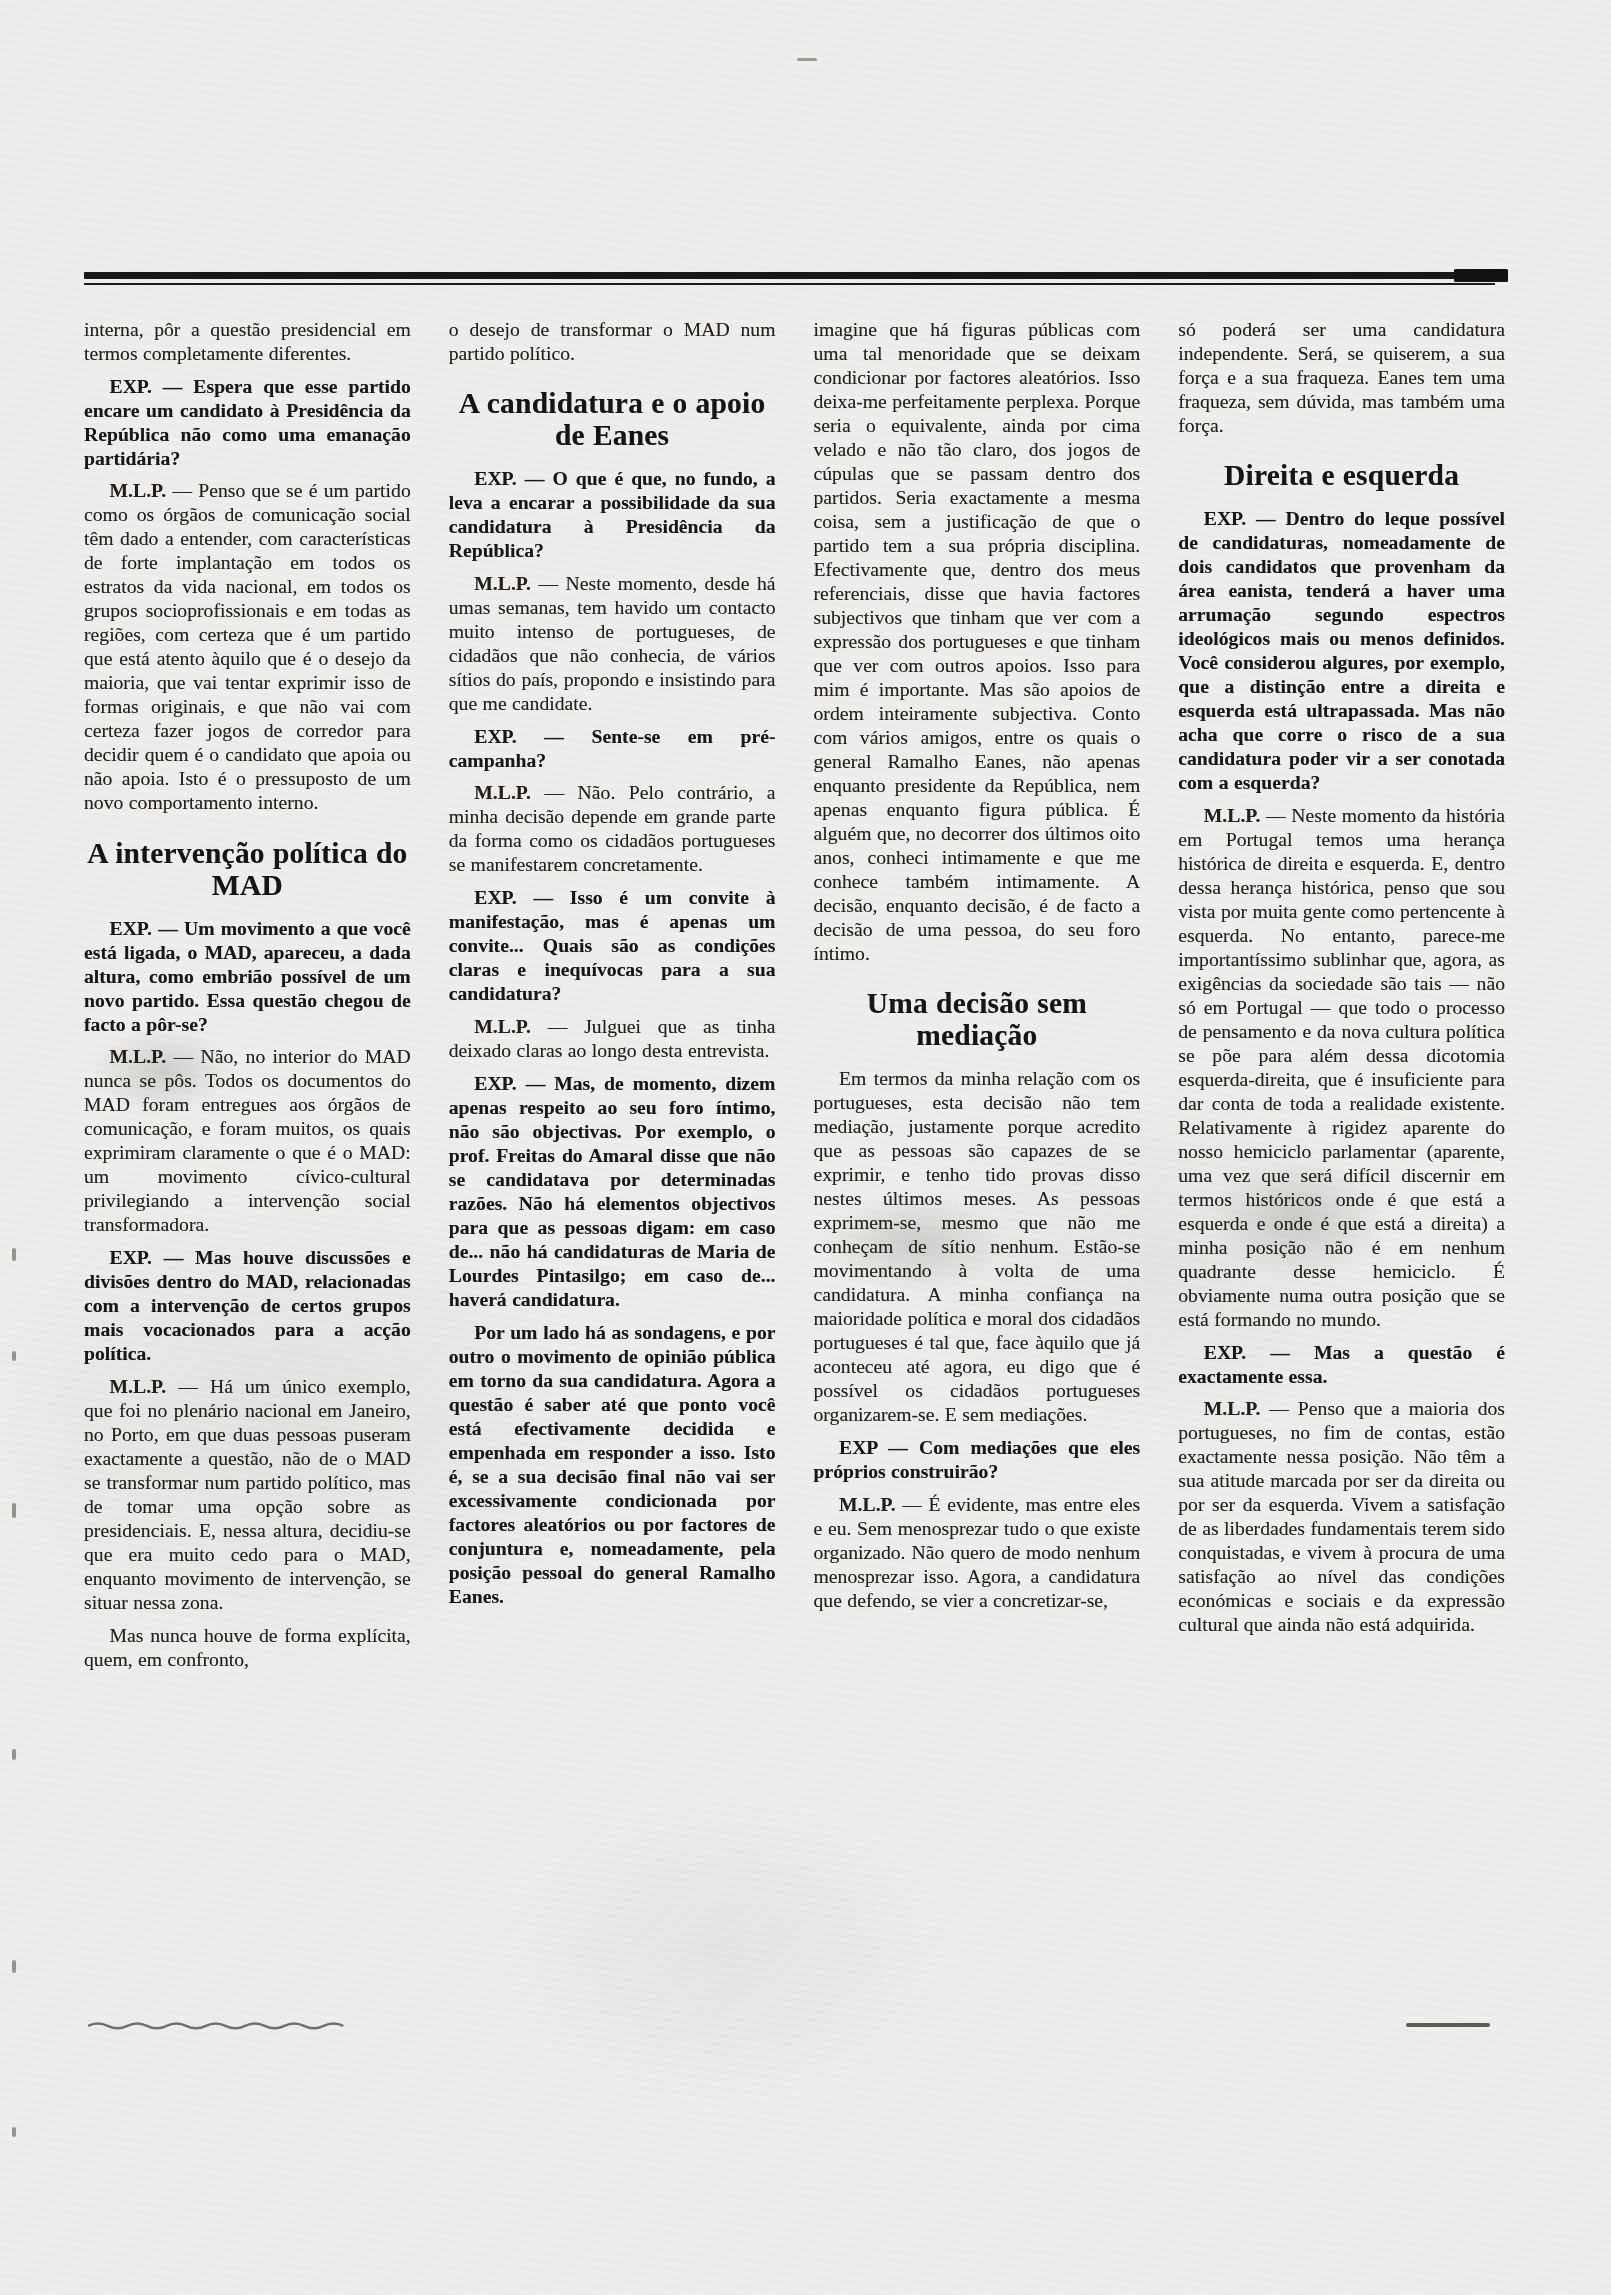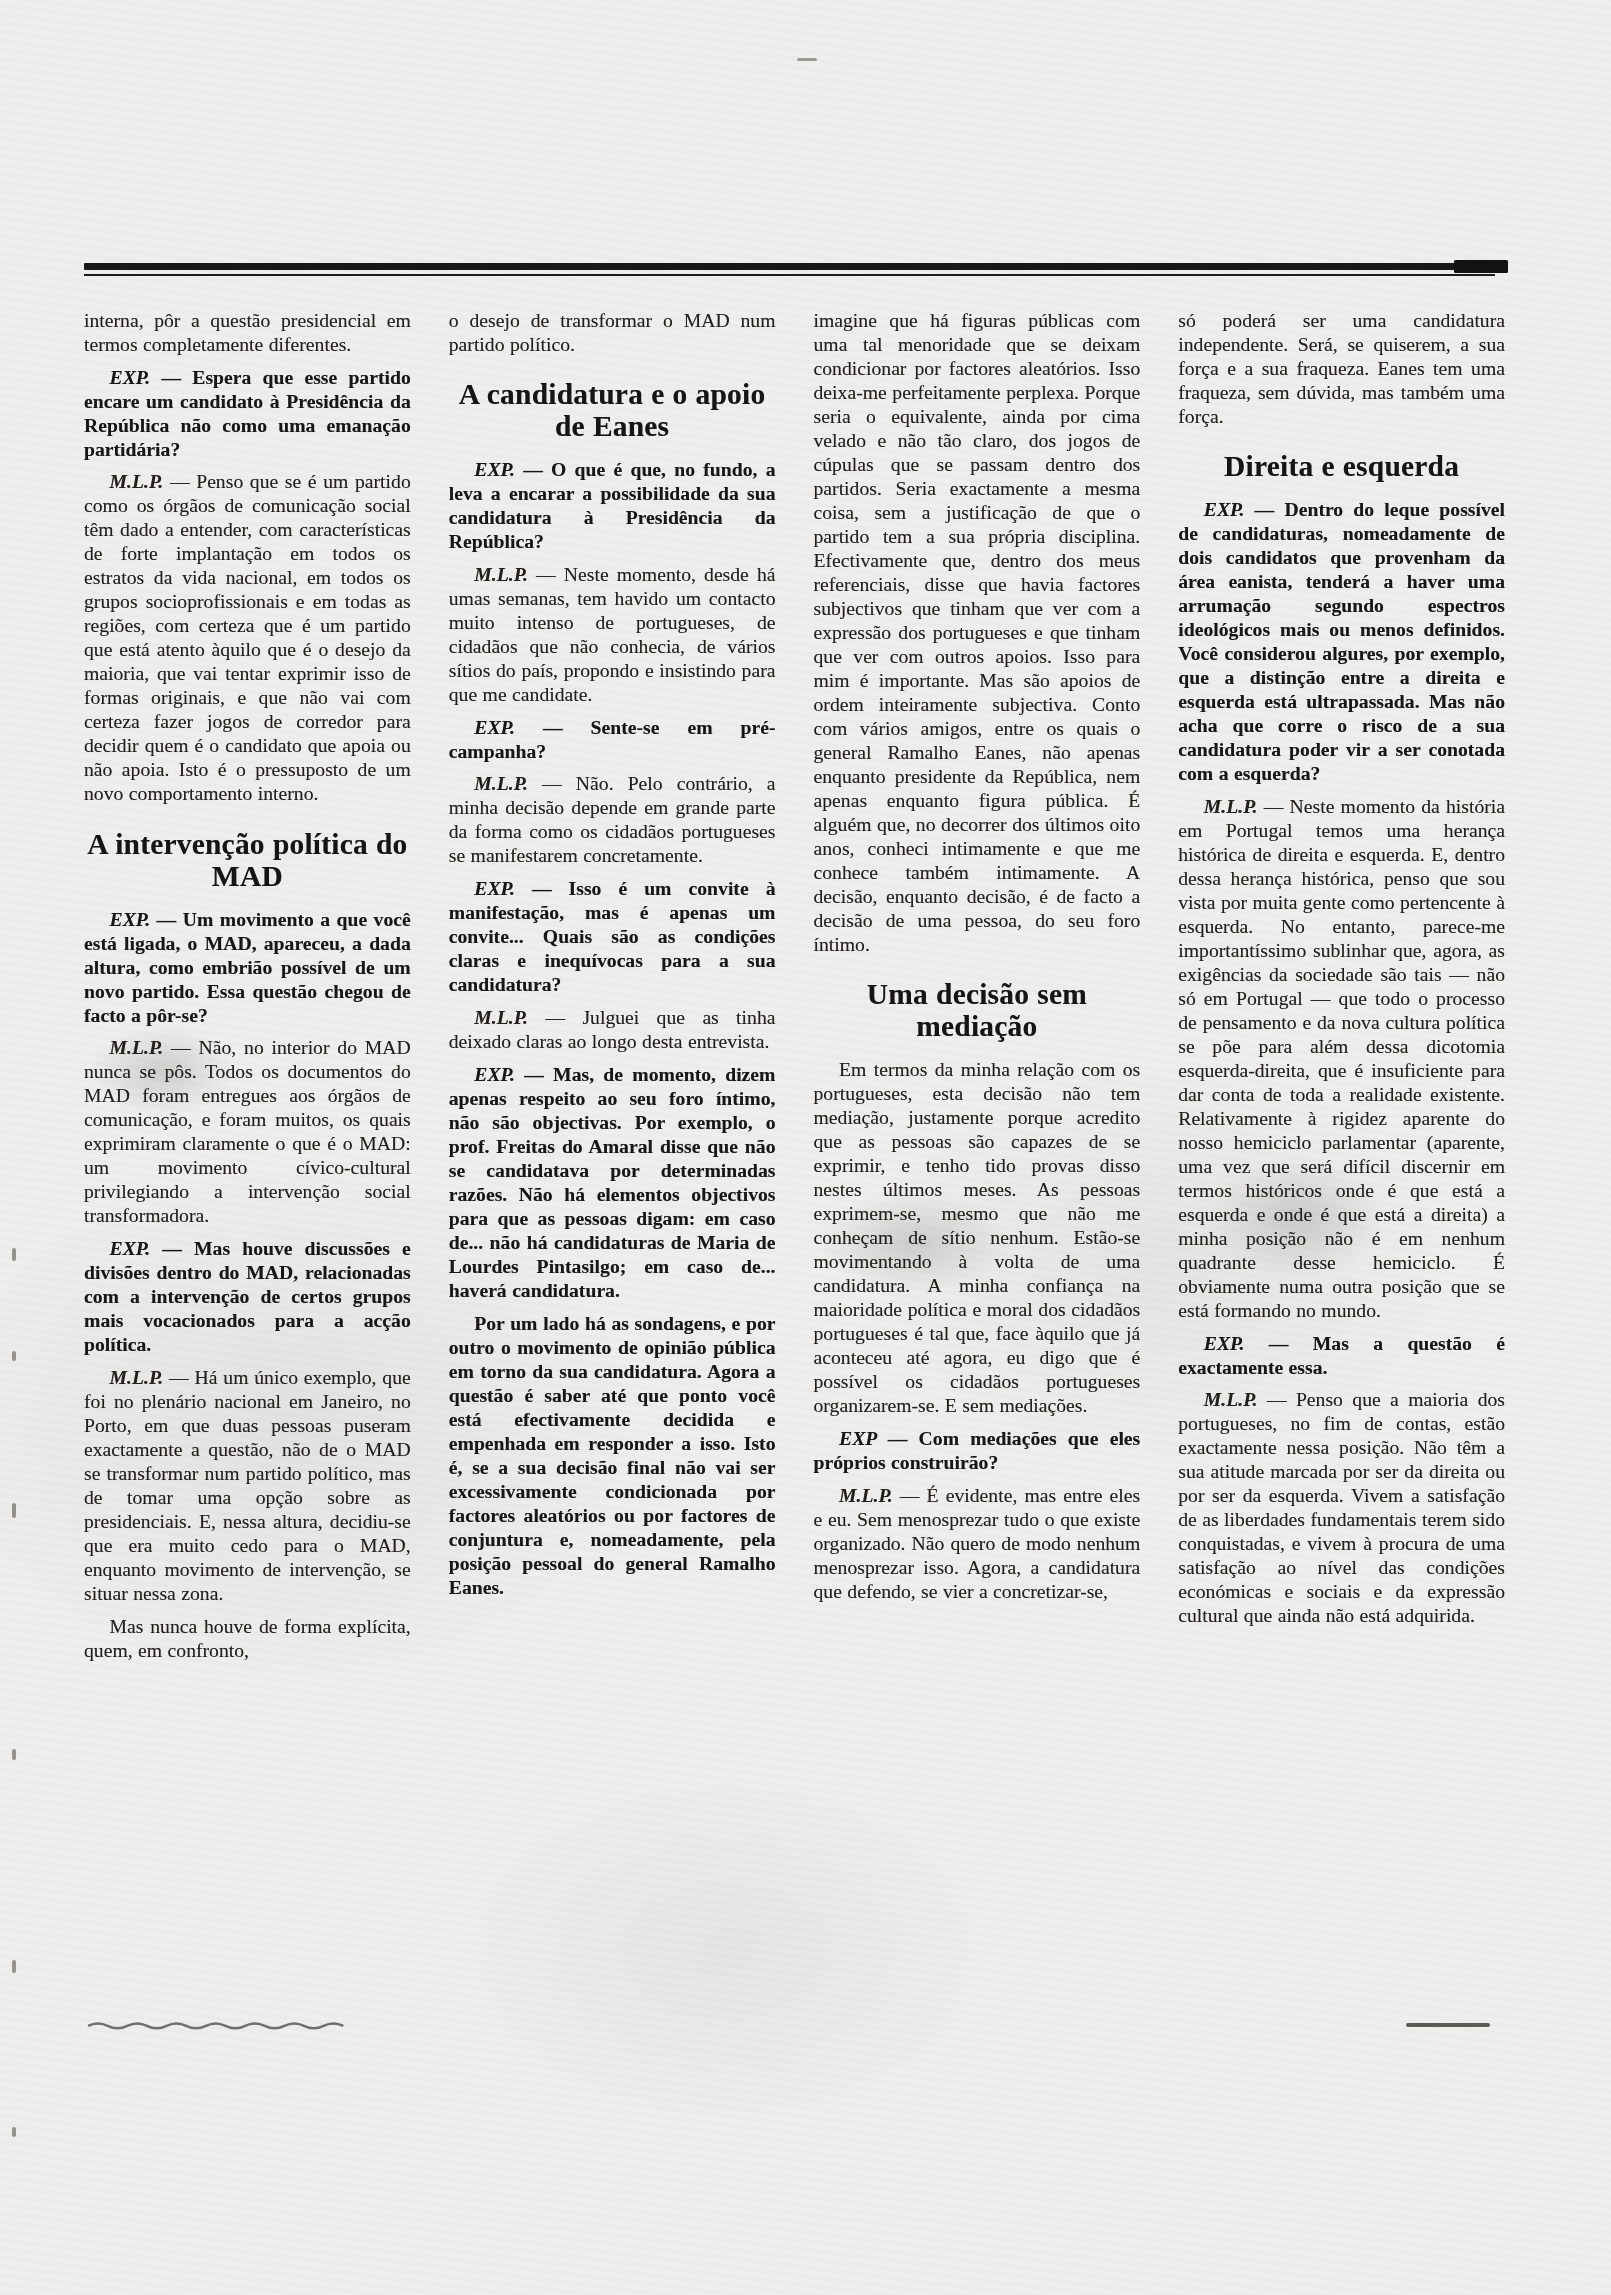--- a/index.html
+++ b/index.html
@@ -11,35 +11,35 @@
   }
   
   body::before{
     content:"";position:absolute;inset:0;pointer-events:none;
     background:
       radial-gradient(590px 442px at 18% 62%, rgba(0,0,0,.05), transparent 60%),
       radial-gradient(491px 344px at 72% 55%, rgba(0,0,0,.045), transparent 60%),
       radial-gradient(442px 295px at 45% 85%, rgba(0,0,0,.04), transparent 60%),
       repeating-linear-gradient(7deg, rgba(0,0,0,.012) 0 4.4px, rgba(255,255,255,.015) 4.4px 8.8px);
   }
-  .sheet{position:absolute;left:84px;top:263px;width:1421px;}
+  .sheet{position:absolute;left:84px;top:272px;width:1421px;}
   .rule-thick{height:6.9px;background:#191816;border-radius:1px;}
   .rule-thin{height:2px;background:#1d1c1a;margin-top:3.9px;width:99.3%;}
   .rule-blob{position:absolute;right:-2.9px;top:-2.9px;width:54px;height:12.8px;background:#131211;border-radius:1.5px;}
   .cols{display:flex;gap:38px;margin-top:32px;}
   .col{flex:1 1 0;min-width:0;}
   .blk{
     font-size:19.7px;line-height:24px;text-align:justify;
     margin:0 0 8.8px;text-indent:25.5px;
     text-shadow:0 0 0.5px rgba(20,18,16,.38);
     word-spacing:0.5px;
   }
   .noindent{text-indent:0;}
   .question{font-weight:bold;color:#191715;}
-  .lead{font-weight:bold;font-style:italic;}
+  .lead{font-weight:bold;}
   h2.blk{
     font-size:29.5px;line-height:32px;font-weight:bold;text-align:center;
     text-indent:0;margin:22.6px 0 14.7px;color:#171513;
     letter-spacing:0.2px;
   }
   
   .artifact{position:absolute;pointer-events:none;}
   .mark-top{left:797px;top:58px;width:19.7px;height:3.4px;background:#5a5650;opacity:.55;border-radius:1.5px;}
   .edge-mark{left:11.8px;width:4.4px;background:#3b3834;opacity:.5;border-radius:2px;}
   .em1{top:1248px;height:12.8px;}

